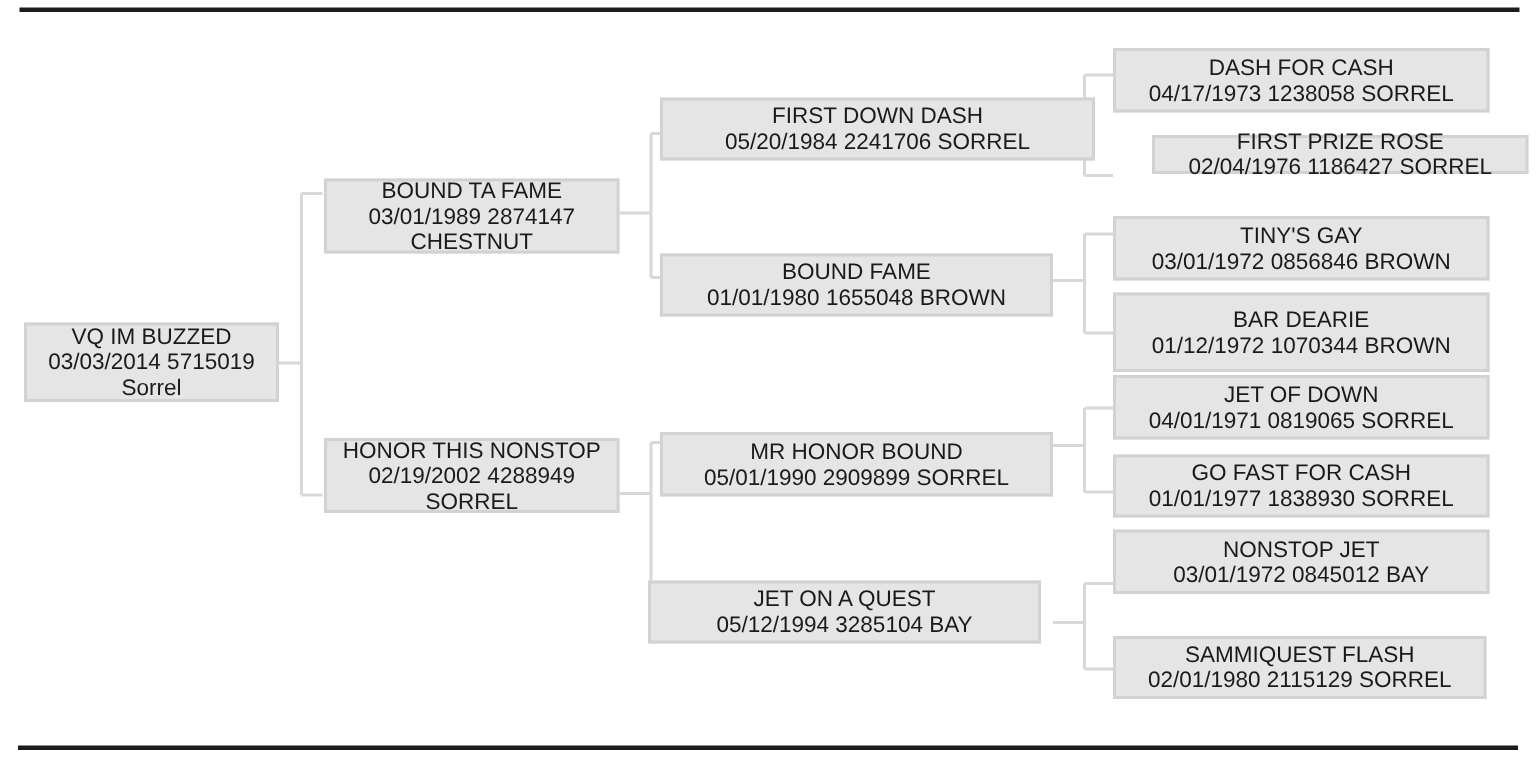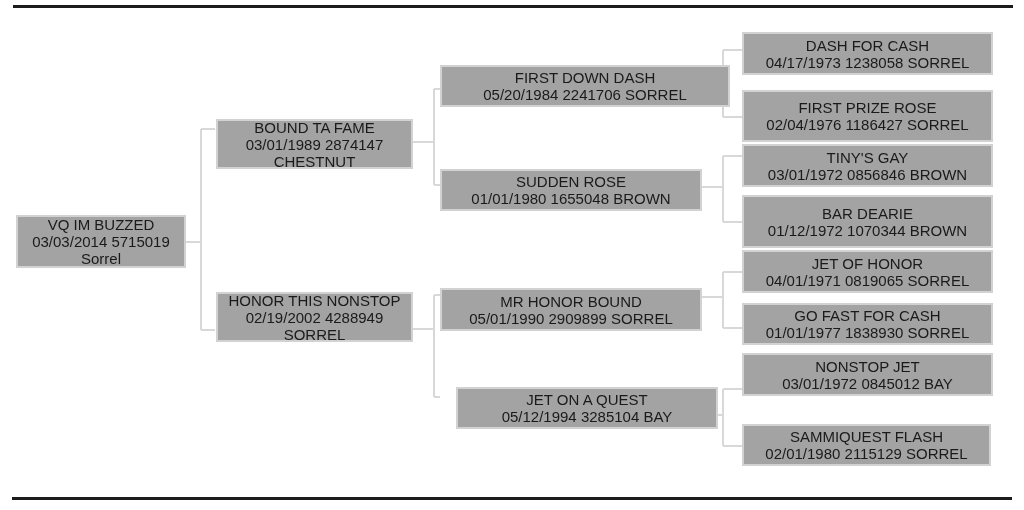--- a/index.html
+++ b/index.html
@@ -23,21 +23,21 @@
   }
   svg.connectors path{
     stroke:#d8d8d8;
     stroke-width:2;
     fill:none;
   }
   .node{
     position:absolute;
     box-sizing:border-box;
     border:2px solid #d2d2d2;
-    background:#a3a3a3;
+    background:#e5e5e5;
     display:flex;
     flex-direction:column;
     align-items:center;
     justify-content:center;
     text-align:center;
     font-size:15px;
     line-height:17px;
     white-space:nowrap;
   }
   .node span{display:block;}
@@ -77,56 +77,56 @@
     <span>02/19/2002 4288949</span>
     <span>SORREL</span>
   </div>
 
   <div class="node" style="left:440px;top:65px;width:290px;height:42px">
     <span>FIRST DOWN DASH</span>
     <span>05/20/1984 2241706 SORREL</span>
   </div>
 
   <div class="node" style="left:440px;top:169px;width:262px;height:42px">
-    <span>SUDDEN ROSE</span>
+    <span>BOUND FAME</span>
     <span>01/01/1980 1655048 BROWN</span>
   </div>
 
   <div class="node" style="left:440px;top:288px;width:262px;height:43px">
     <span>MR HONOR BOUND</span>
     <span>05/01/1990 2909899 SORREL</span>
   </div>
 
-  <div class="node" style="left:456px;top:387px;width:262px;height:42px">
+  <div class="node" style="left:432px;top:387px;width:262px;height:42px">
     <span>JET ON A QUEST</span>
     <span>05/12/1994 3285104 BAY</span>
   </div>
 
   <div class="node" style="left:742px;top:32px;width:251px;height:43px">
     <span>DASH FOR CASH</span>
     <span>04/17/1973 1238058 SORREL</span>
   </div>
 
-  <div class="node" style="left:742px;top:90px;width:251px;height:52px">
+  <div class="node" style="left:768px;top:90px;width:251px;height:26px">
     <span>FIRST PRIZE ROSE</span>
     <span>02/04/1976 1186427 SORREL</span>
   </div>
 
   <div class="node" style="left:742px;top:144px;width:251px;height:43px">
     <span>TINY'S GAY</span>
     <span>03/01/1972 0856846 BROWN</span>
   </div>
 
   <div class="node" style="left:742px;top:195px;width:251px;height:53px">
     <span>BAR DEARIE</span>
     <span>01/12/1972 1070344 BROWN</span>
   </div>
 
   <div class="node" style="left:742px;top:250px;width:251px;height:43px">
-    <span>JET OF HONOR</span>
+    <span>JET OF DOWN</span>
     <span>04/01/1971 0819065 SORREL</span>
   </div>
 
   <div class="node" style="left:742px;top:303px;width:251px;height:42px">
     <span>GO FAST FOR CASH</span>
     <span>01/01/1977 1838930 SORREL</span>
   </div>
 
   <div class="node" style="left:742px;top:353px;width:251px;height:43px">
     <span>NONSTOP JET</span>

